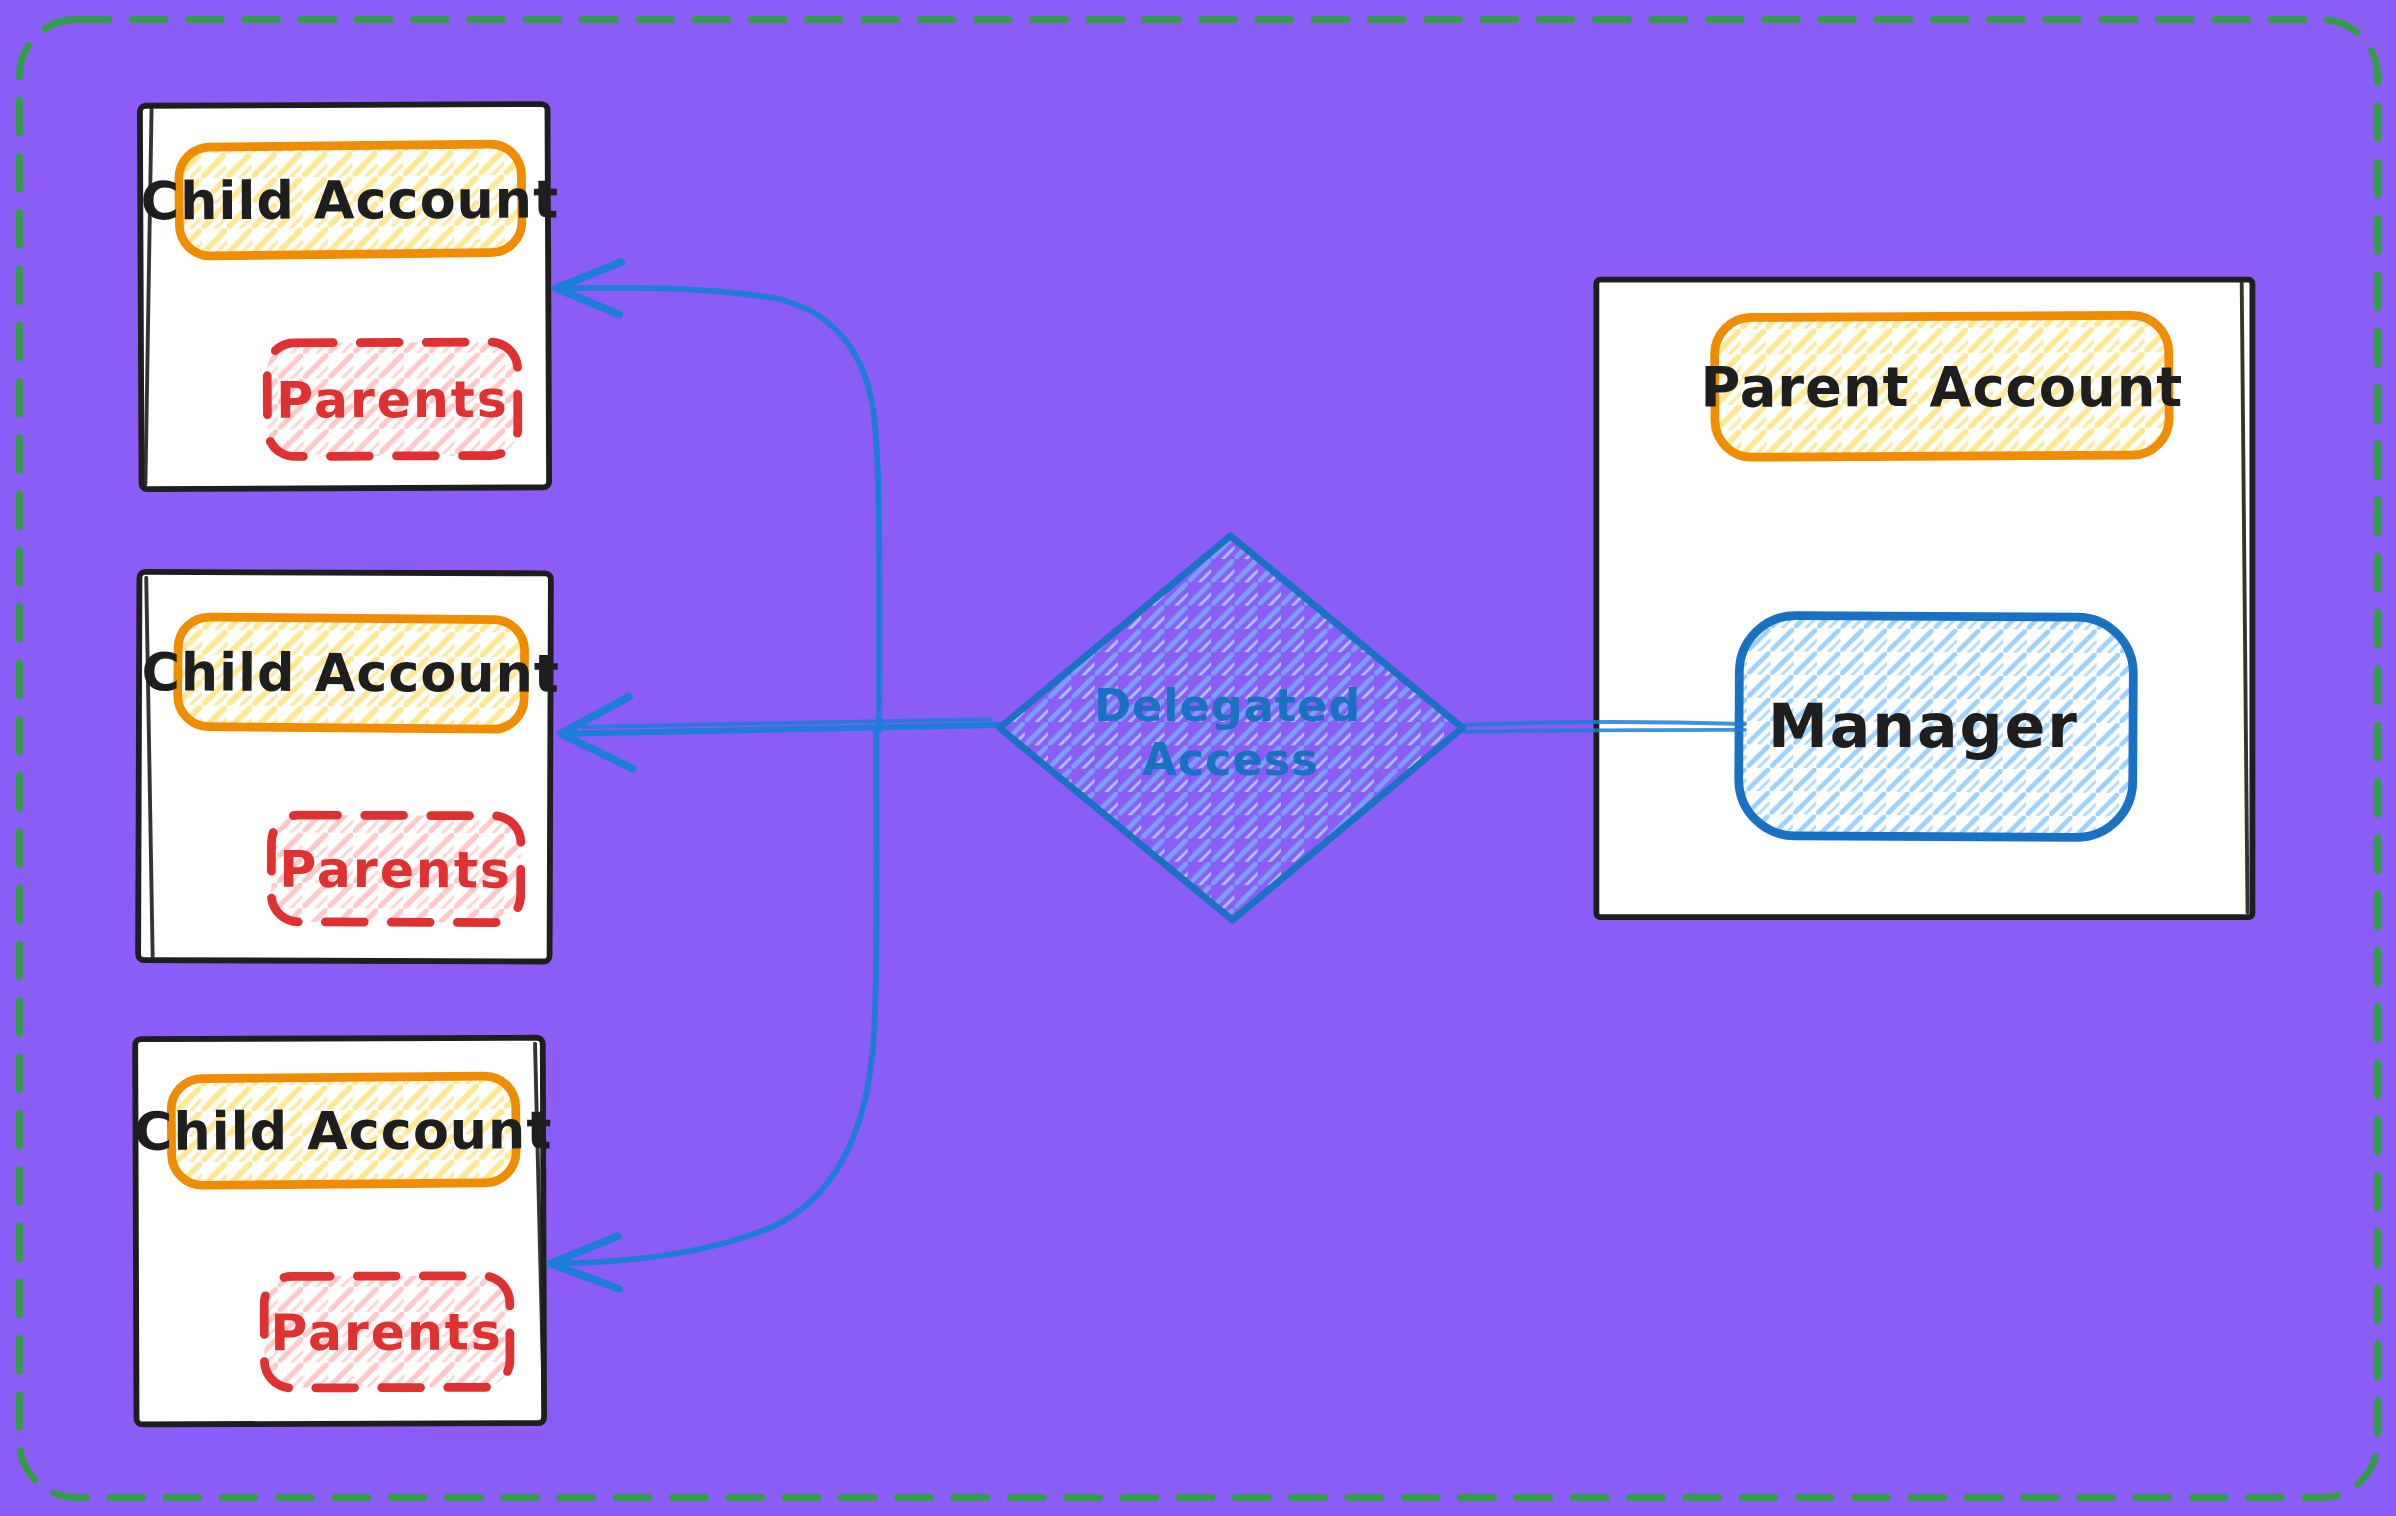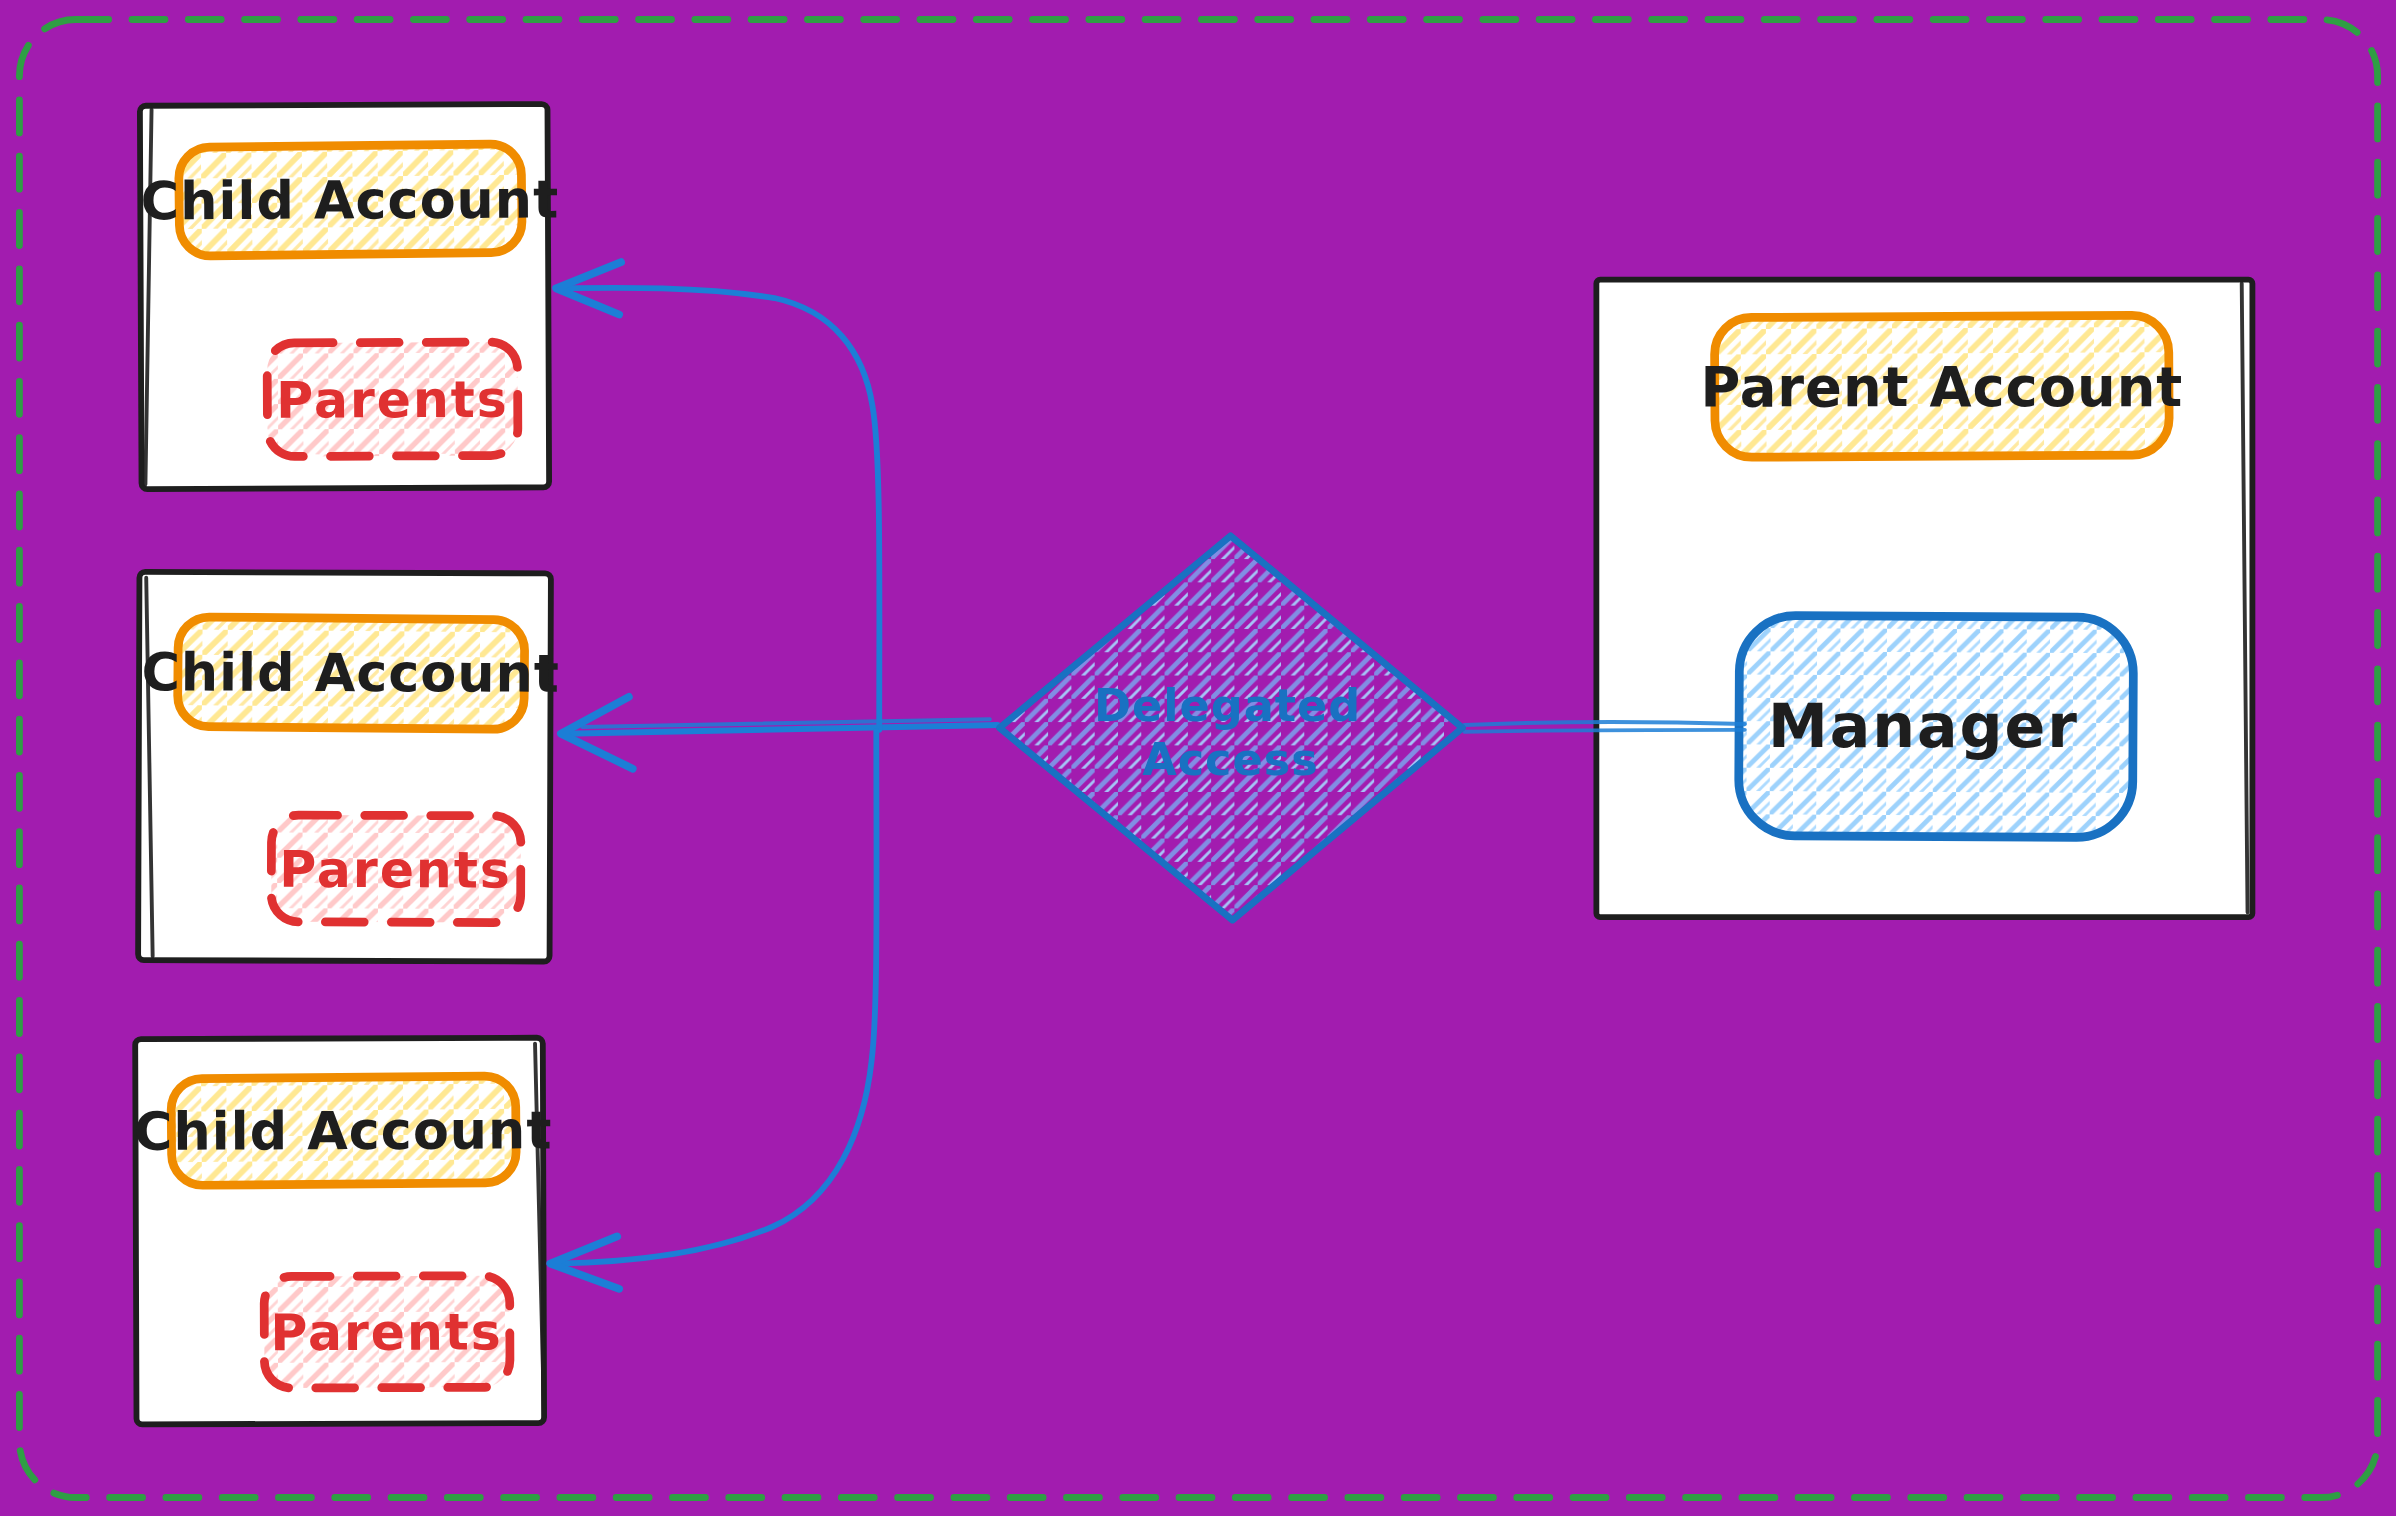--- a/index.html
+++ b/index.html
@@ -4,21 +4,21 @@
 <style>
   html, body {
     margin: 0;
     padding: 0;
     background: #ffffff;
   }
   .stage {
     position: relative;
     width: 2397px;
     height: 1517px;
-    background: #a21caf;
+    background: #8b5cf6;
     overflow: hidden;
   }
   svg { display: block; }
 
   text {
     font-family: "DejaVu Sans", "Liberation Sans", sans-serif;
     font-weight: bold;
     text-anchor: middle;
   }
   .t-node-title  { font-size: 54px; fill: #1e1e1e; letter-spacing: 1px; }

